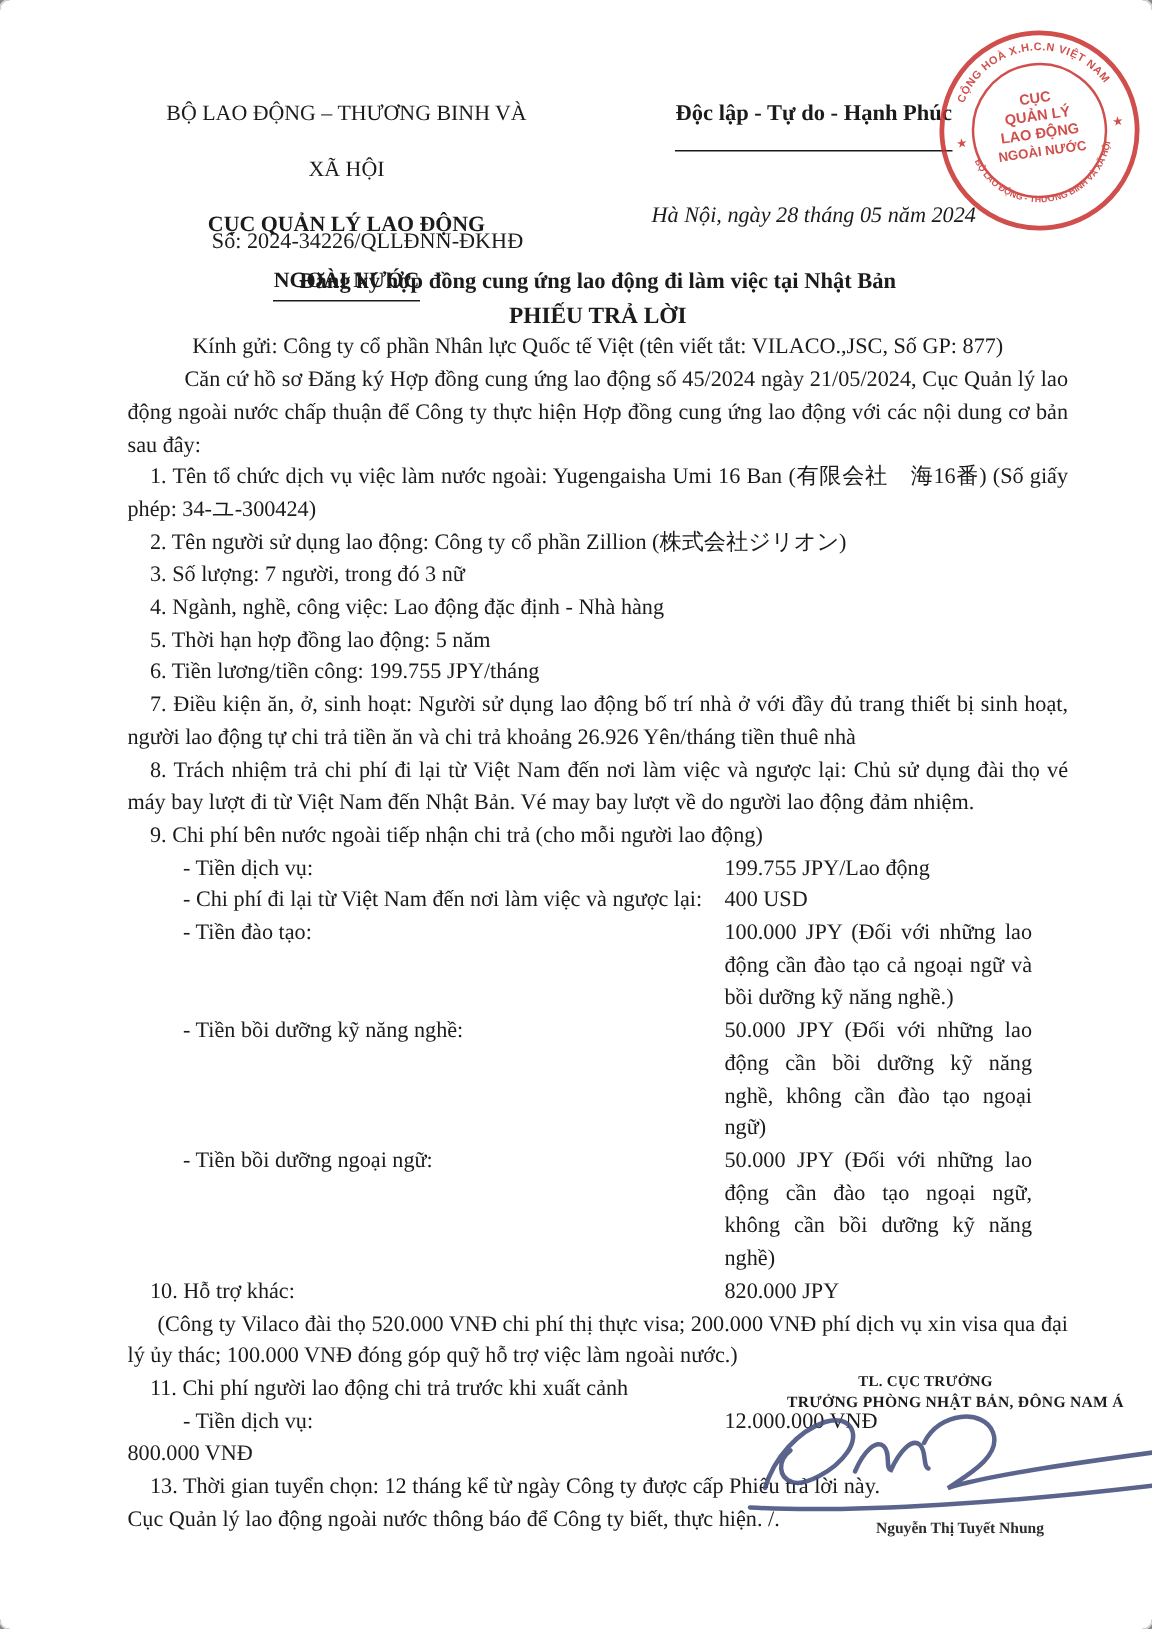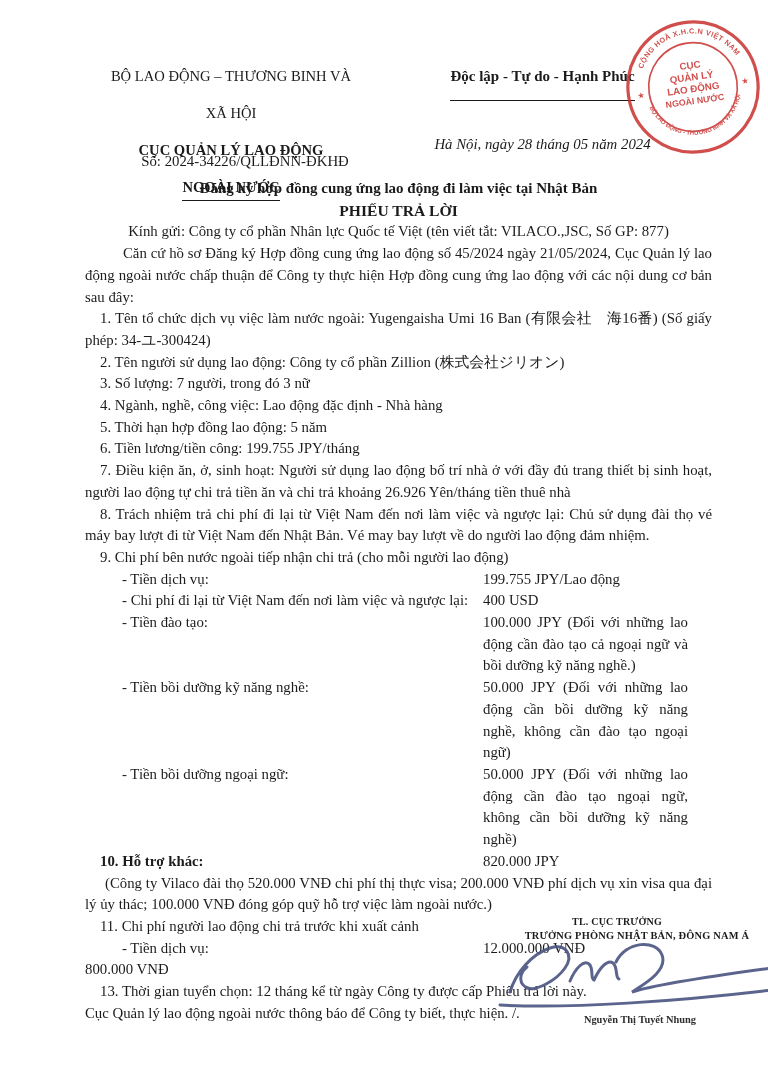--- a/index.html
+++ b/index.html
@@ -1,19 +1,19 @@
 <!DOCTYPE html>
 <html><head>
 <meta charset="utf-8">
 <style>
   html,body{margin:0;padding:0;background:#888;}
   .page{
     position:relative;width:768px;height:1086px;background:#fff;
     font-family:"Liberation Serif","DejaVu Serif",serif;color:#1b1b1b;
-    overflow:hidden;margin:0 auto;outline:1px solid #d9d9d9;
+    overflow:hidden;margin:0 auto;outline:1px solid #d9d9d9;border-radius:7px;
   }
   .abs{position:absolute;margin:0;}
   .center{text-align:center;}
   .bold{font-weight:bold;}
   .italic{font-style:italic;}
   
   .hdr-left{left:85px;top:50px;width:292px;font-size:14.6px;line-height:22.7px;}
   .hdr-right{left:375px;top:50px;width:335px;font-size:14.8px;line-height:23px;}
   .motto{display:inline-block;border-bottom:1.6px solid #1b1b1b;padding-bottom:12px;font-size:15px;}
   .ngoainuoc{display:inline-block;border-bottom:1.6px solid #1b1b1b;padding-bottom:1px;}
@@ -25,21 +25,21 @@
     font-size:14.8px;line-height:21.7px;
   }
   .body p{margin:0;}
   .title{font-size:15.6px;}
   .subtitle{font-size:15px;}
   .para{text-align:justify;text-indent:38px;}
   .item{text-align:justify;text-indent:15px;}
   .note{text-align:justify;text-indent:20px;}
   .frow{display:flex;align-items:flex-start;}
   .frow .lbl{flex:0 0 398px;padding-left:37px;box-sizing:border-box;white-space:nowrap;}
-  .frow .lbl10{flex:0 0 398px;padding-left:15px;box-sizing:border-box;white-space:nowrap;font-weight:bold;}
+  .frow .lbl10{flex:0 0 398px;padding-left:15px;box-sizing:border-box;white-space:nowrap;}
   .frow .val{width:205px;text-align:justify;}
   
   .stamp{position:absolute;left:624px;top:18px;width:138px;height:138px;opacity:.85;}
   
   .sig-title1{left:512px;top:916px;width:210px;font-size:10px;letter-spacing:.2px;}
   .sig-title2{left:482px;top:930px;width:310px;font-size:10.4px;white-space:nowrap;letter-spacing:.2px;}
   .sig-name{left:560px;top:1014px;width:160px;font-size:10.4px;color:#2e2e2e;}
   .sig-svg{position:absolute;left:430px;top:928px;width:345px;height:95px;}
 </style>
 </head>

